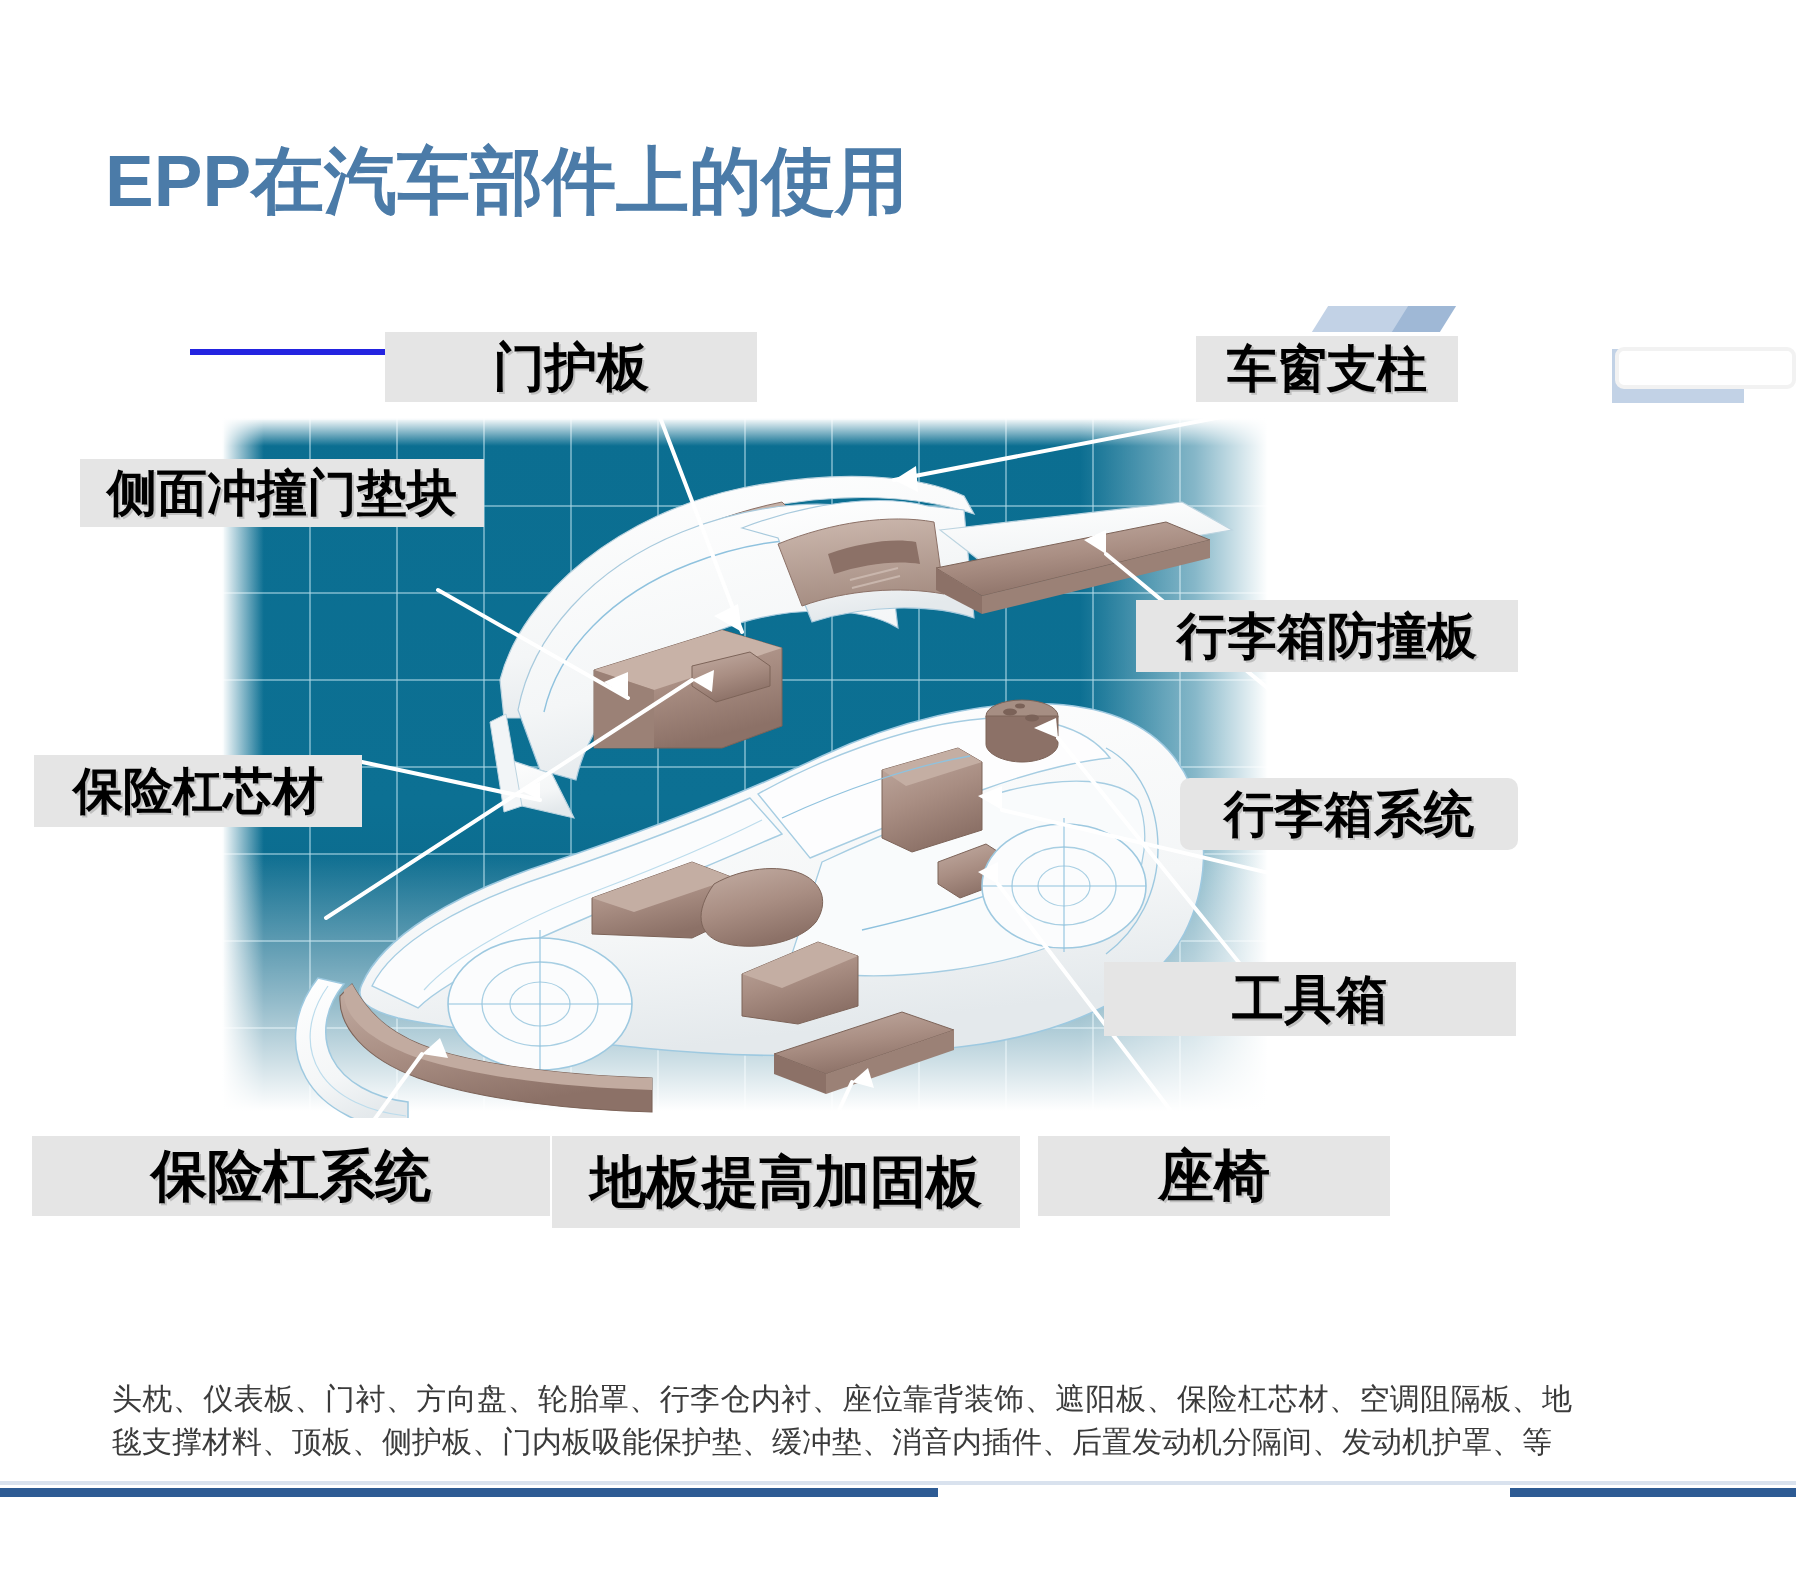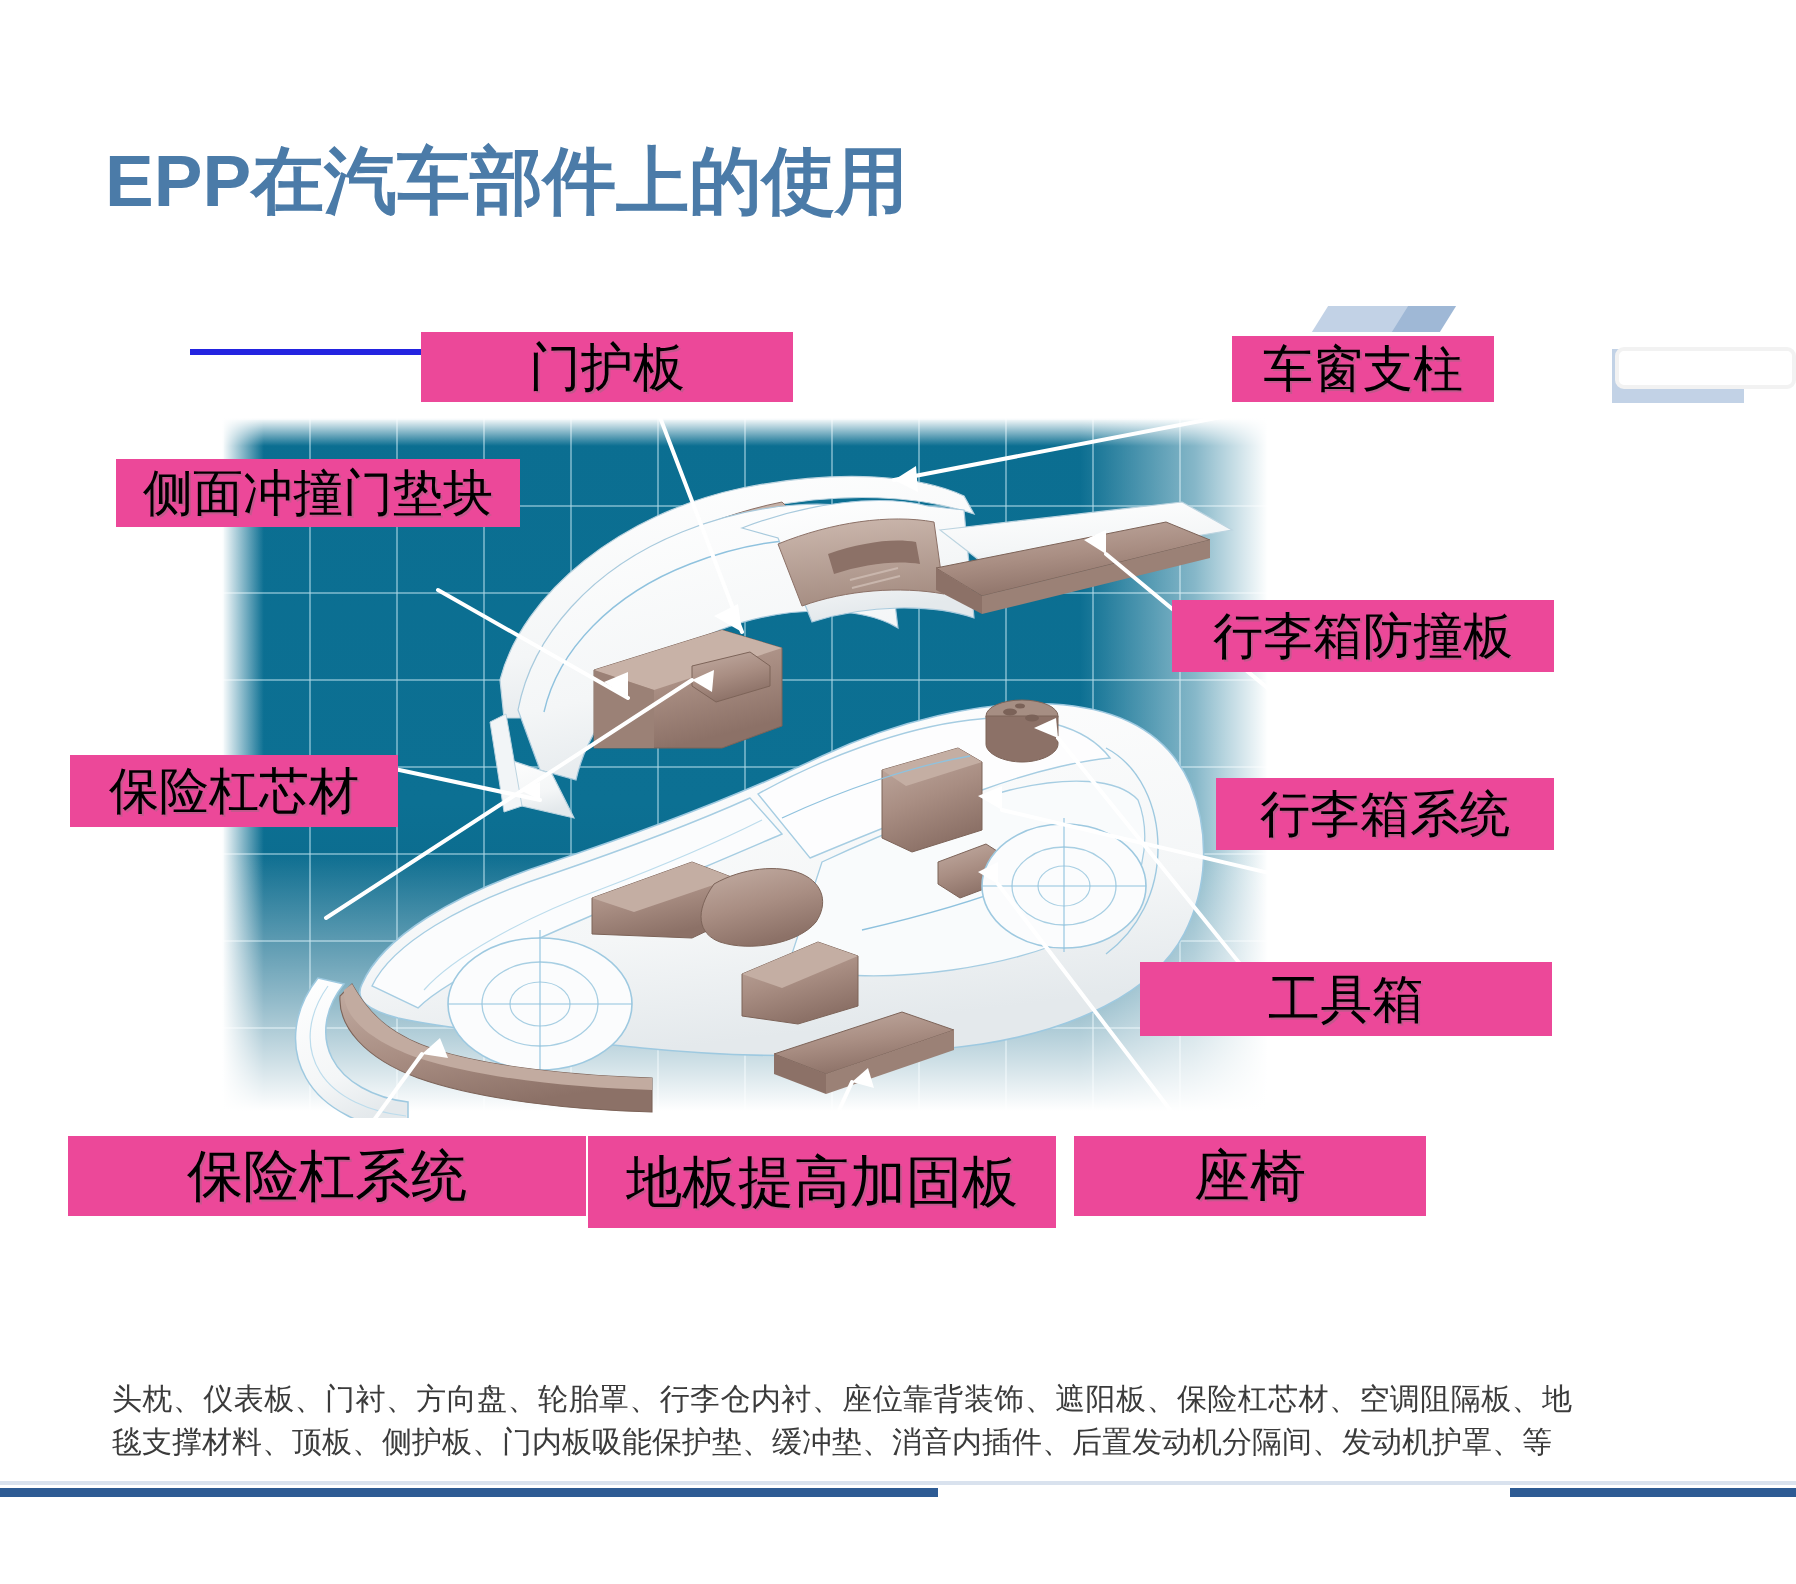--- a/index.html
+++ b/index.html
@@ -66,29 +66,28 @@
       repeating-linear-gradient(to right, rgba(173,216,230,0.55) 0 2px, rgba(0,0,0,0) 2px 87px),
       repeating-linear-gradient(to bottom, rgba(173,216,230,0.55) 0 2px, rgba(0,0,0,0) 2px 87px),
       
       linear-gradient(to bottom,#0b6e91 0%,#0c7093 55%,#0a5f80 100%);
   }
   .diagram-svg{position:absolute;inset:0;}
 
   
   .lbl{
     position:absolute;
-    background:#ec4899;
+    background:#e5e5e5;
     color:#000000;
-    font-weight:400;
+    font-weight:700;
     font-family:"Liberation Sans","DejaVu Sans",sans-serif;
     display:flex;align-items:center;justify-content:center;
     white-space:nowrap;
     line-height:1;
     text-shadow:2px 2px 0 rgba(120,120,120,0.35);
-    margin-left:36px;
   }
 
   
   .footnote{
     position:absolute;left:112px;top:1378px;width:1460px;
     font-family:"Liberation Serif","DejaVu Serif",serif;
     font-size:30px;line-height:1.42;color:#3b3b3b;
     text-align:justify;
   }
 
@@ -298,21 +297,21 @@
 
   <div class="lbl" style="left:1196px;top:336px;width:262px;height:66px;font-size:50px;">车窗支柱</div>
 
   <div class="lbl" style="left:80px;top:459px;width:404px;height:68px;font-size:50px;">侧面冲撞门垫块</div>
 
 
   <div class="lbl" style="left:34px;top:755px;width:328px;height:72px;font-size:50px;">保险杠芯材</div>
 
   <div class="lbl" style="left:1136px;top:600px;width:382px;height:72px;font-size:50px;">行李箱防撞板</div>
 
-  <div class="lbl" style="left:1180px;top:778px;width:338px;height:72px;font-size:50px;">行李箱系统</div>
+  <div class="lbl" style="left:1180px;top:778px;width:338px;height:72px;font-size:50px;border-radius:10px;">行李箱系统</div>
 
   <div class="lbl" style="left:1104px;top:962px;width:412px;height:74px;font-size:52px;">工具箱</div>
 
   <div class="lbl" style="left:32px;top:1136px;width:518px;height:80px;font-size:56px;">保险杠系统</div>
 
   <div class="lbl" style="left:552px;top:1136px;width:468px;height:92px;font-size:56px;">地板提高加固板</div>
 
   <div class="lbl" style="left:1038px;top:1136px;width:352px;height:80px;font-size:56px;">座椅</div>
 
   <div class="footnote">头枕、仪表板、门衬、方向盘、轮胎罩、行李仓内衬、座位靠背装饰、遮阳板、保险杠芯材、空调阻隔板、地毯支撑材料、顶板、侧护板、门内板吸能保护垫、缓冲垫、消音内插件、后置发动机分隔间、发动机护罩、等</div>

